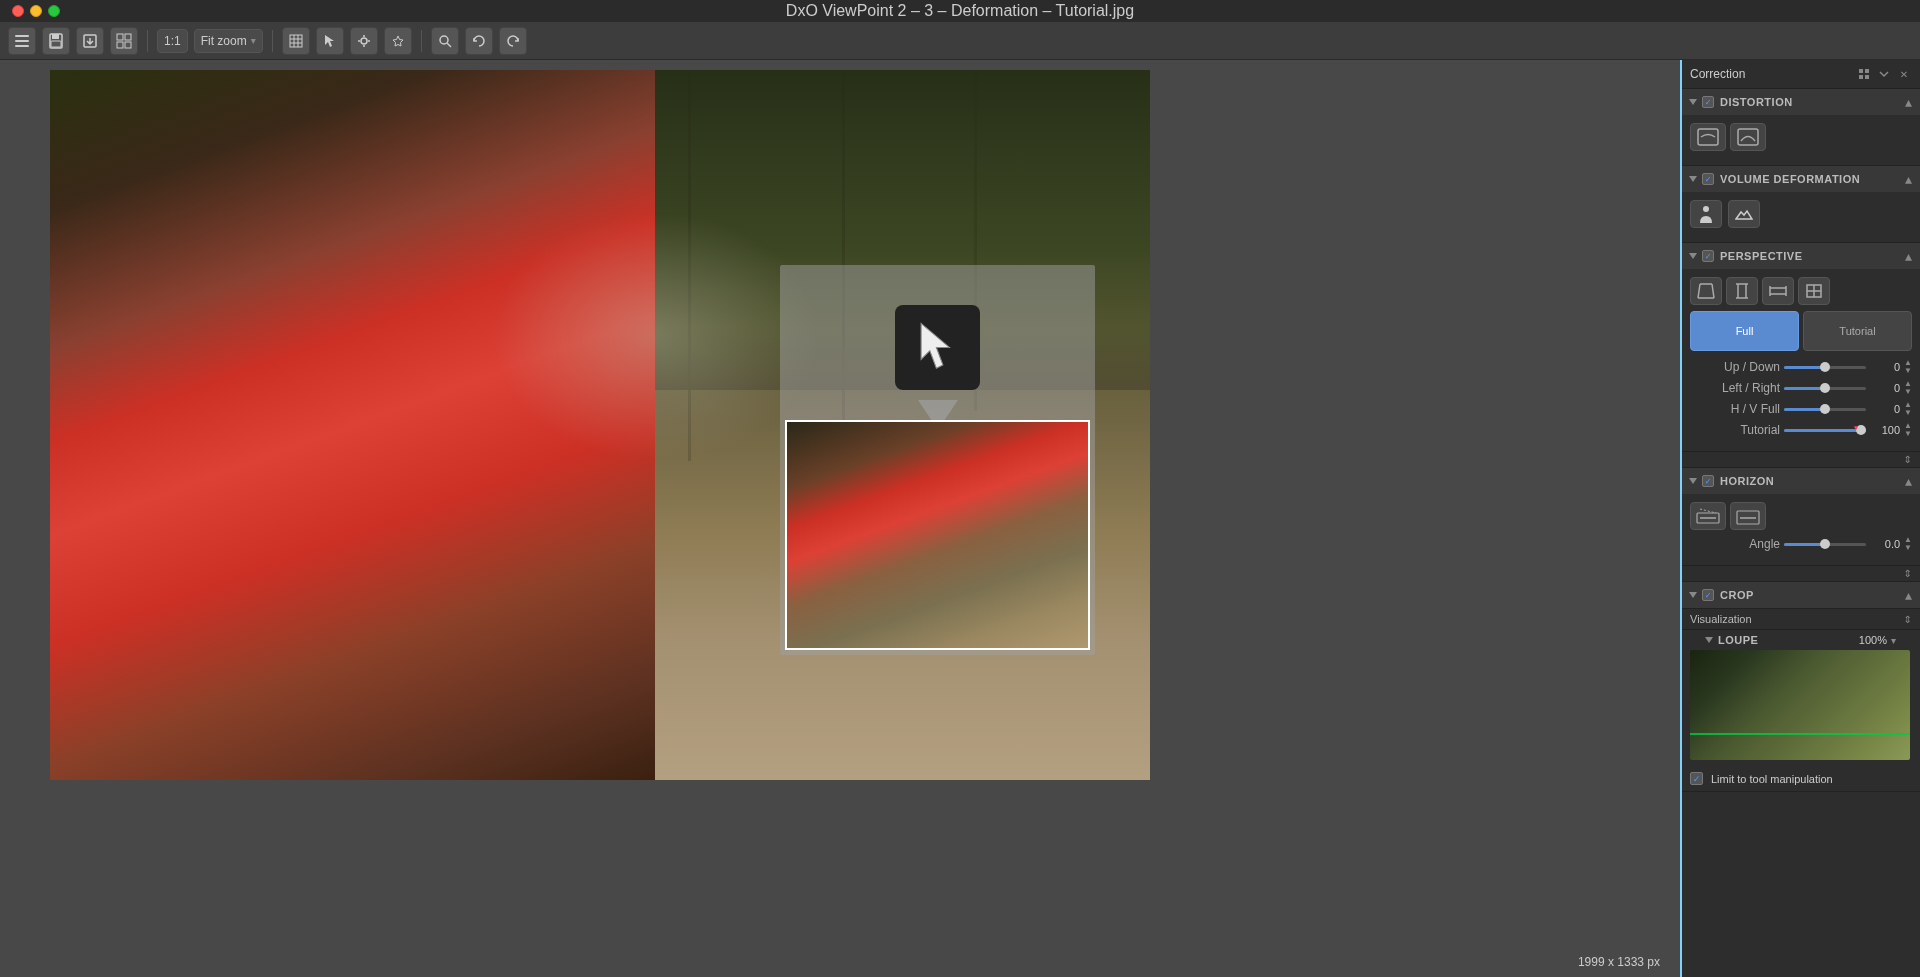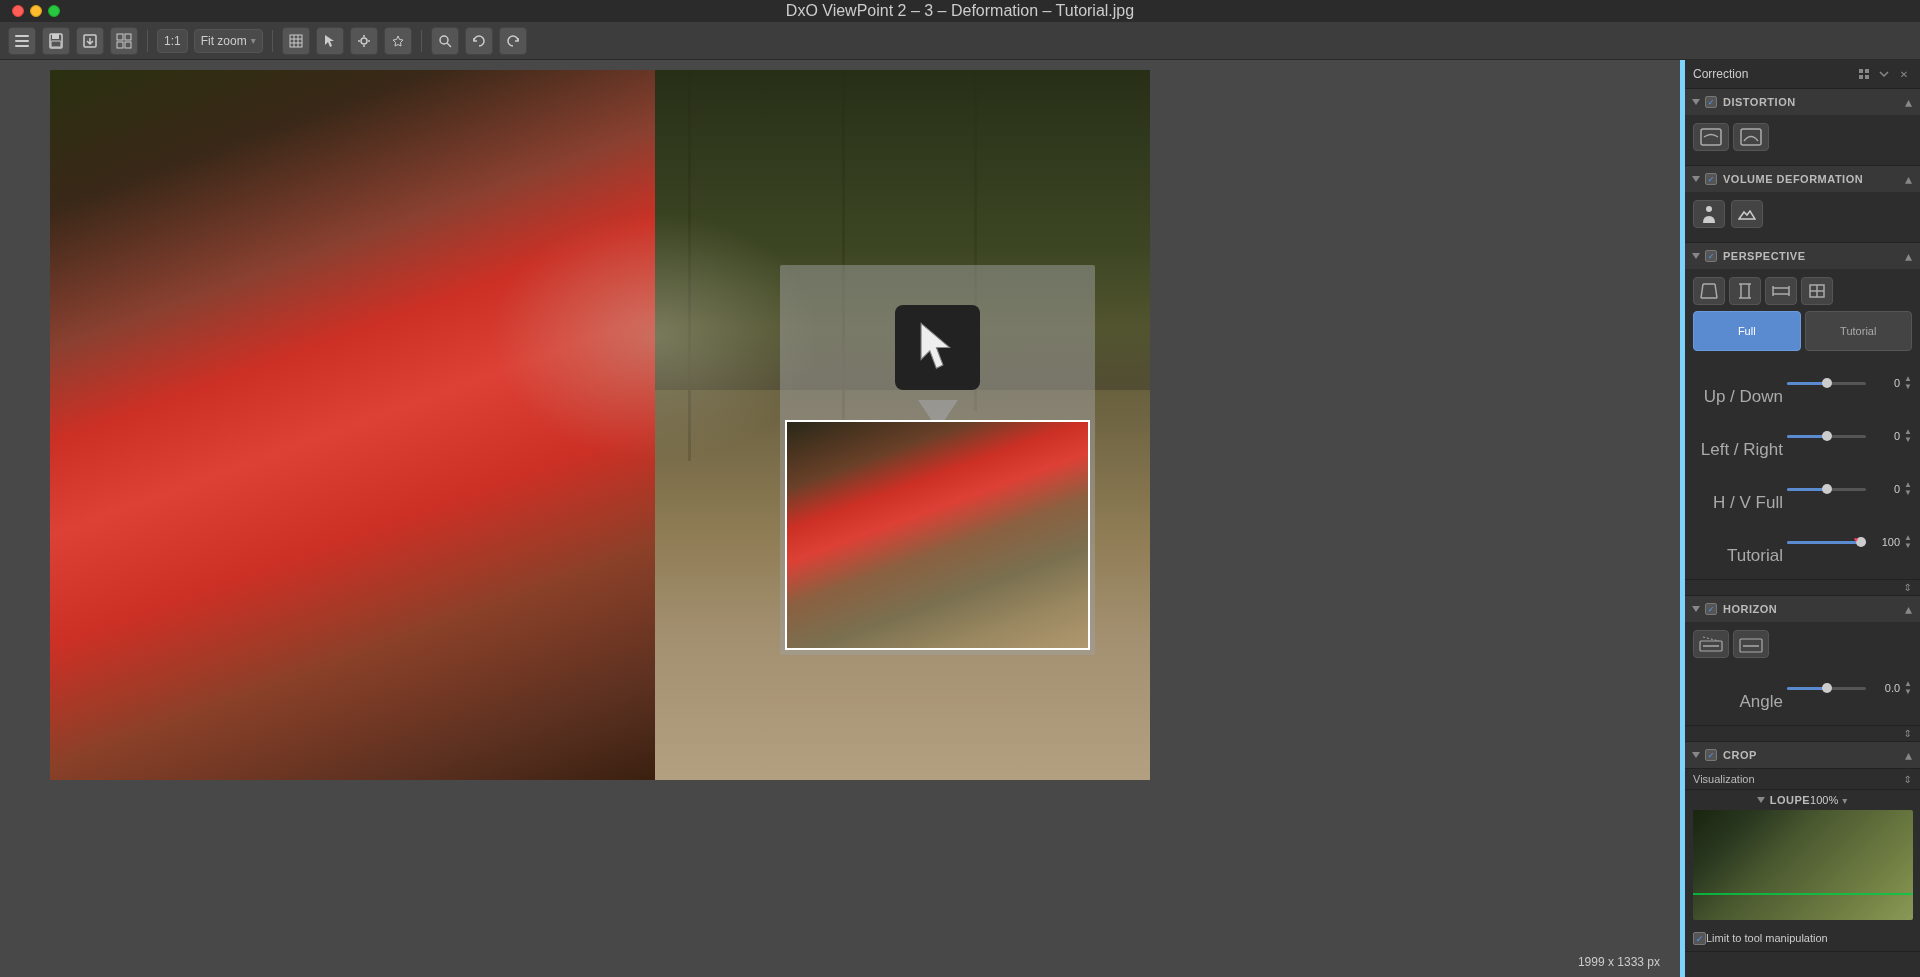--- a/index.html
+++ b/index.html
@@ -158,21 +158,21 @@
       bottom: 8px;
       right: 20px;
       color: #ccc;
       font-size: 12px;
     }
 
     
     .right-panel {
       width: 240px;
       background: #2d2d2d;
-      border-left: 5px solid #7dd3fc;
+      border-left: 2px solid #7dd3fc;
       display: flex;
       flex-direction: column;
       overflow-y: auto;
       overflow-x: hidden;
     }
 
     .panel-header {
       display: flex;
       align-items: center;
       justify-content: space-between;
@@ -281,25 +281,24 @@
 
     
     .slider-row {
       display: flex;
       align-items: center;
       margin-bottom: 5px;
       gap: 4px;
     }
     .slider-label {
       width: 90px;
-      font-size: 17px;
+      font-size: 12px;
       color: #aaa;
       text-align: right;
       flex-shrink: 0;
-      margin-top: 28px;
     }
     .slider-track {
       flex: 1;
       height: 3px;
       background: #555;
       border-radius: 2px;
       position: relative;
     }
     .slider-fill {
       height: 100%;
@@ -373,21 +372,21 @@
       display: flex;
       align-items: center;
       justify-content: center;
       cursor: pointer;
     }
 
     
     .loupe-header {
       display: flex;
       align-items: center;
-      justify-content: center;
+      justify-content: space-between;
       padding: 4px 24px;
     }
     .loupe-title {
       font-size: 11px;
       color: #bbb;
       font-weight: 600;
       text-transform: uppercase;
       letter-spacing: 0.5px;
     }
     .loupe-percent {
@@ -425,21 +424,22 @@
       font-size: 11px;
       color: #bbb;
     }
     .visualization-collapse {
       font-size: 10px;
       color: #888;
     }
 
     .limit-row {
       display: flex;
-      gap: 0;
+      align-items: center;
+      gap: 8px;
       padding: 6px 8px;
     }
     .checkbox-small {
       width: 13px;
       height: 13px;
       background: #555;
       border: 1px solid #777;
       border-radius: 2px;
       display: flex;
       align-items: center;

